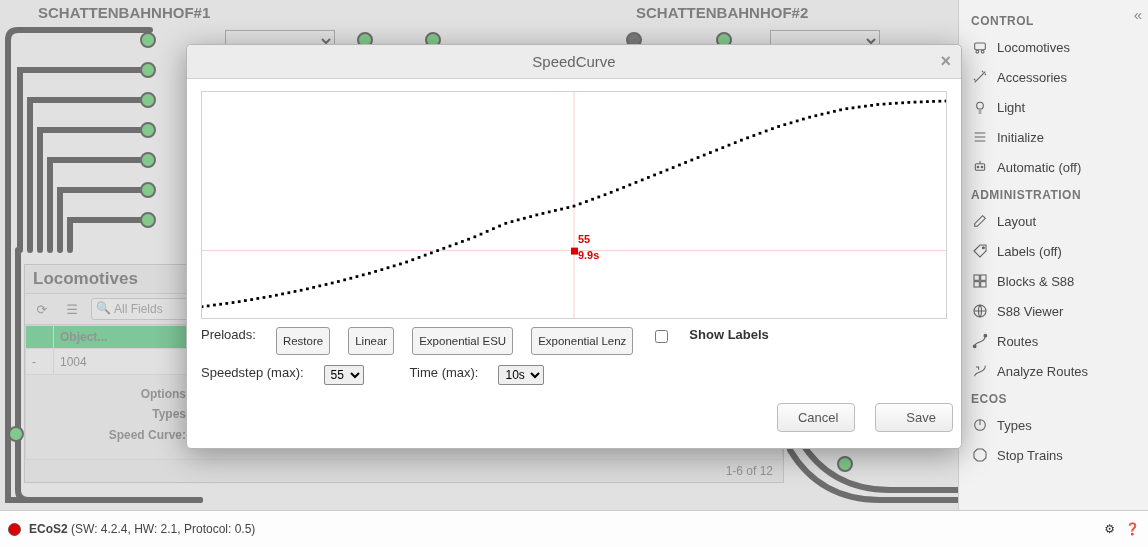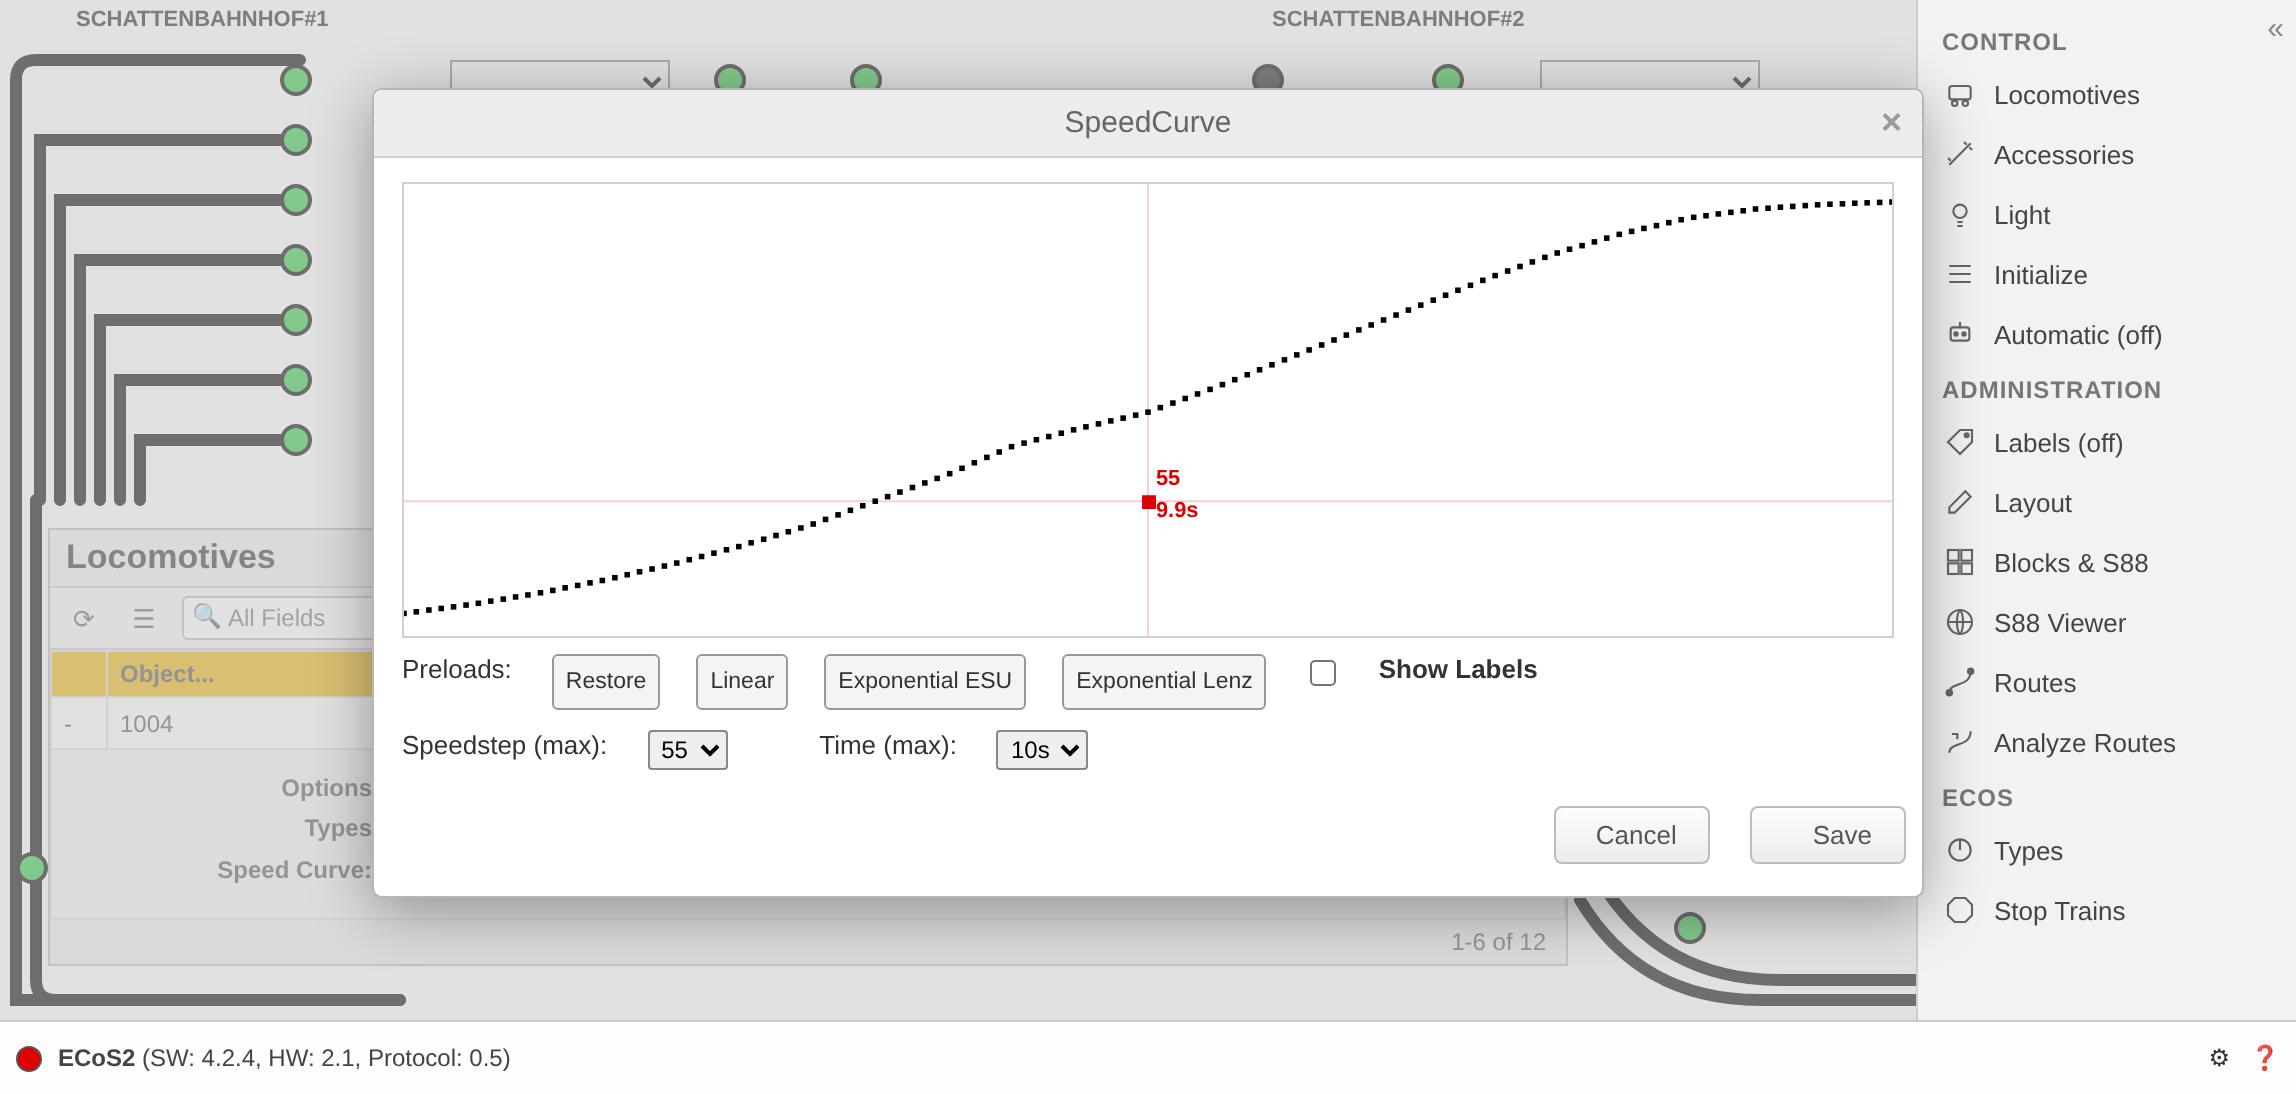--- a/index.html
+++ b/index.html
@@ -12,37 +12,37 @@
   .side-section-title { color:#777; font-size:12px; font-weight:bold; padding:6px 12px 4px 12px; letter-spacing:.5px; }
   .side-item { display:flex; align-items:center; padding:6px 12px; color:#444; cursor:pointer; }
   .side-icon { width:18px; height:18px; margin-right:8px; display:inline-flex; align-items:center; justify-content:center; color:#666; flex:0 0 18px; }
   .side-icon svg { width:16px; height:16px; stroke:#666; fill:none; stroke-width:1.6; }
 
   
   .overlay { position:absolute; inset:0; height:524px; background:rgba(200,200,200,.55); }
 
   
   .track-area { position:absolute; inset:0; height:524px; }
-  .yard-title { position:absolute; top:4px; font-weight:bold; font-size:11px; color:#222; }
+  .yard-title { position:absolute; top:4px; font-weight:bold; font-size:15px; color:#222; }
   .yard1 { left:38px; }
   .yard2 { left:636px; }
   .mini-select { position:absolute; top:30px; width:110px; height:22px; border:1px solid #888; background:#fff; }
   .green-dot { width:16px; height:16px; border-radius:50%; background:#2ecc40; border:2px solid #000; position:absolute; }
 
   
   .loco-panel { position:absolute; left:24px; top:264px; width:760px; border:1px solid #bbb; background:#efefef; }
   .loco-header { font-weight:bold; font-size:17px; padding:4px 8px; }
   .loco-toolbar { display:flex; align-items:center; padding:4px 6px; border-top:1px solid #ccc; border-bottom:1px solid #ccc; gap:8px; background:#f7f7f7;}
   .toolbtn { width:22px; height:22px; display:inline-flex; align-items:center; justify-content:center; color:#666; cursor:pointer; border-radius:3px;}
   .search-wrap { position:relative; }
   .search-wrap input { padding:3px 4px 3px 22px; border:1px solid #bbb; border-radius:3px; font-size:12px; width:130px;}
   .search-wrap .mag { position:absolute; left:5px; top:3px; color:#888; font-size:12px;}
   .loco-table { width:100%; border-collapse:collapse; font-size:12px; background:#fff;}
   .loco-table th,.loco-table td{ border:1px solid #ddd; padding:4px 6px; text-align:left; color:#555;}
-  .loco-table th{ background:#eab308; font-weight:bold;}
+  .loco-table th{ background:#22c55e; font-weight:bold;}
   .detail-block { padding:6px 40px 10px 40px; background:#f4f4f4; font-size:12px; color:#555;}
   .detail-row { display:flex; margin:6px 0; align-items:center;}
   .detail-label { width:120px; text-align:right; font-weight:bold; margin-right:8px;}
   .paging { text-align:right; padding:4px 10px; font-size:12px; color:#555;}
   .modifybtn { font-size:11px; padding:1px 6px; border:1px solid #999; background:#eee; border-radius:3px; cursor:pointer;}
 
   
   .modal { position:absolute; left:186px; top:44px; width:776px; background:#fff; border:1px solid #b6b6b6; border-radius:5px; box-shadow:0 6px 30px rgba(0,0,0,.35); }
   .modal-title { background:#ececec; border-bottom:1px solid #d0d0d0; border-radius:5px 5px 0 0; text-align:center; padding:8px 0; color:#666; font-size:15px; position:relative;}
   .modal-close { position:absolute; right:10px; top:6px; color:#999; font-size:18px; cursor:pointer; font-weight:bold;}
@@ -224,33 +224,33 @@
         </svg>
       </span>
     <span>Automatic (off)</span>
   </div>
 
   <div class="side-section-title">ADMINISTRATION</div>
 
   <div class="side-item">
     <span class="side-icon">
         <svg viewBox="0 0 24 24">
+          <path d="M4 20h4L20 8l-4-4L4 16z"></path>
+        </svg>
+      </span>
+    <span>Layout</span>
+  </div>
+  <div class="side-item">
+    <span class="side-icon">
+        <svg viewBox="0 0 24 24">
           <path d="M3 12l9-9h9v9l-9 9z"></path>
           <circle cx="17" cy="7" r="1.5" fill="#666"></circle>
         </svg>
       </span>
     <span>Labels (off)</span>
-  </div>
-  <div class="side-item">
-    <span class="side-icon">
-        <svg viewBox="0 0 24 24">
-          <path d="M4 20h4L20 8l-4-4L4 16z"></path>
-        </svg>
-      </span>
-    <span>Layout</span>
   </div>
   <div class="side-item">
     <span class="side-icon">
         <svg viewBox="0 0 24 24">
           <rect x="3" y="3" width="8" height="8"></rect>
           <rect x="13" y="3" width="8" height="8"></rect>
           <rect x="3" y="13" width="8" height="8"></rect>
           <rect x="13" y="13" width="8" height="8"></rect>
         </svg>
       </span>

